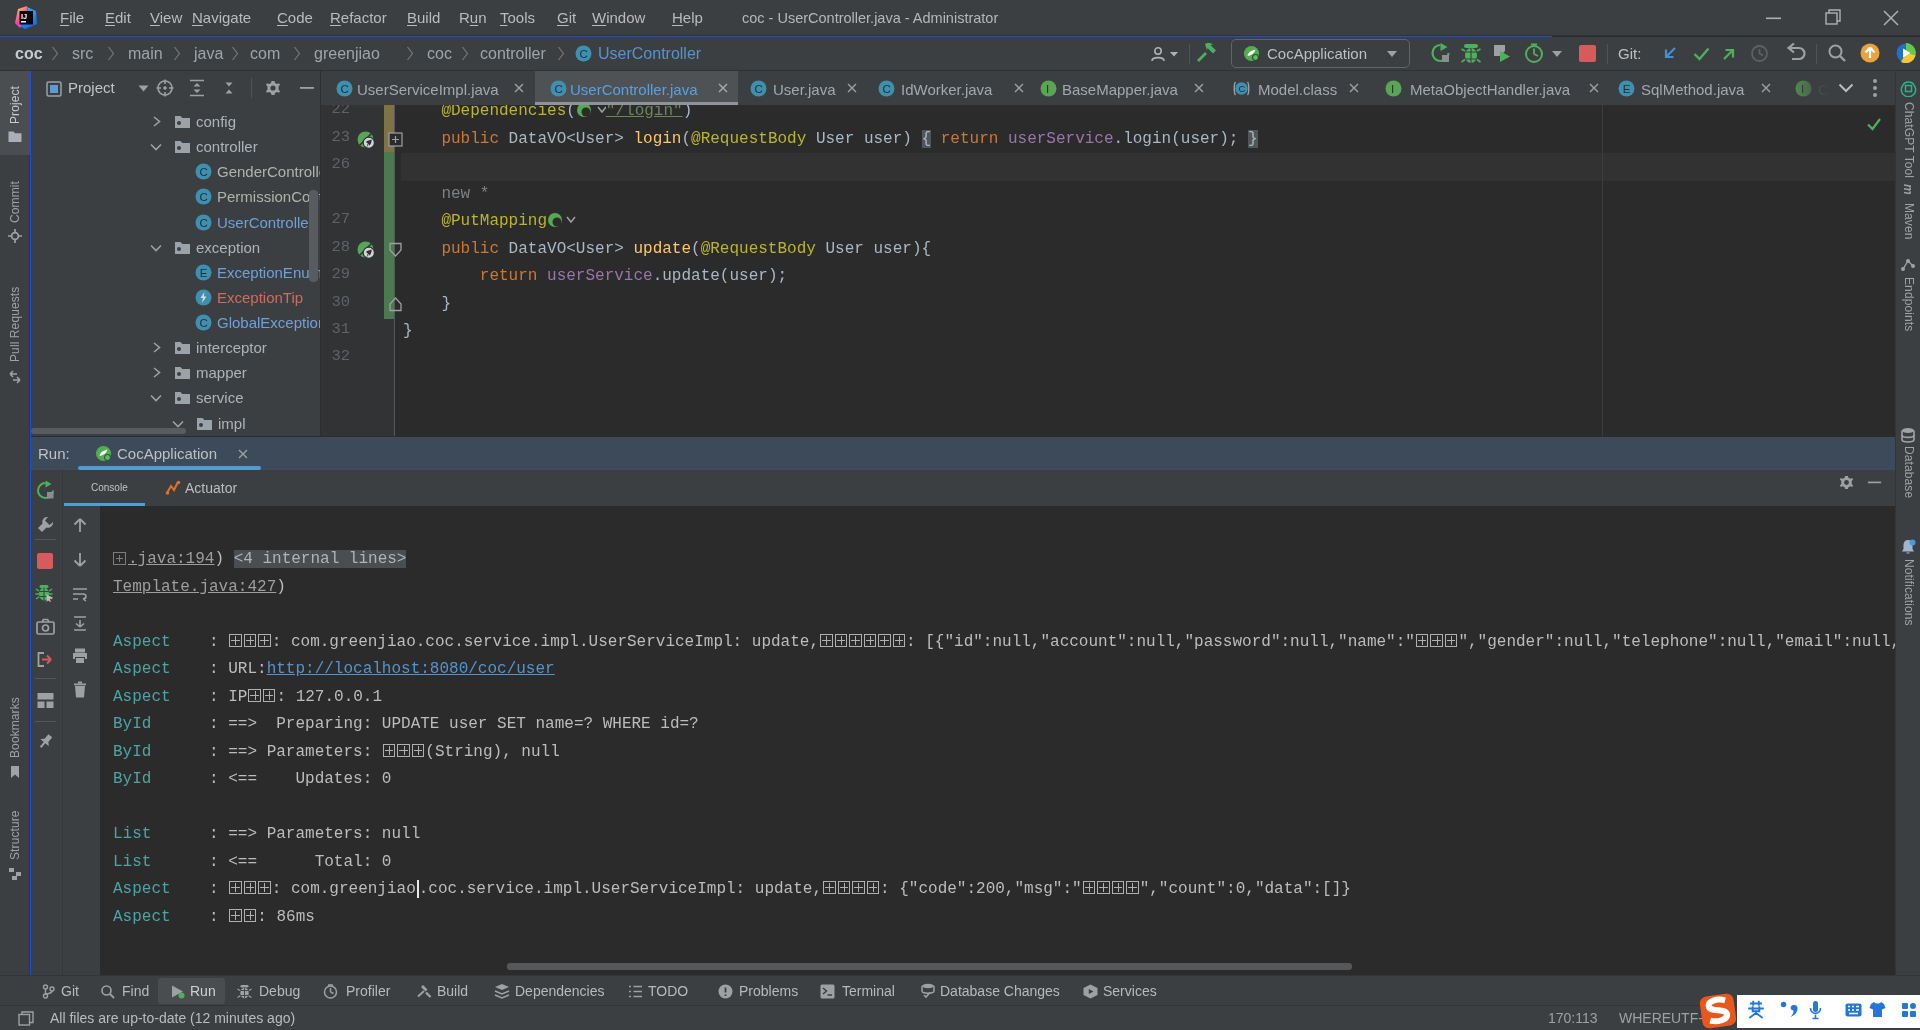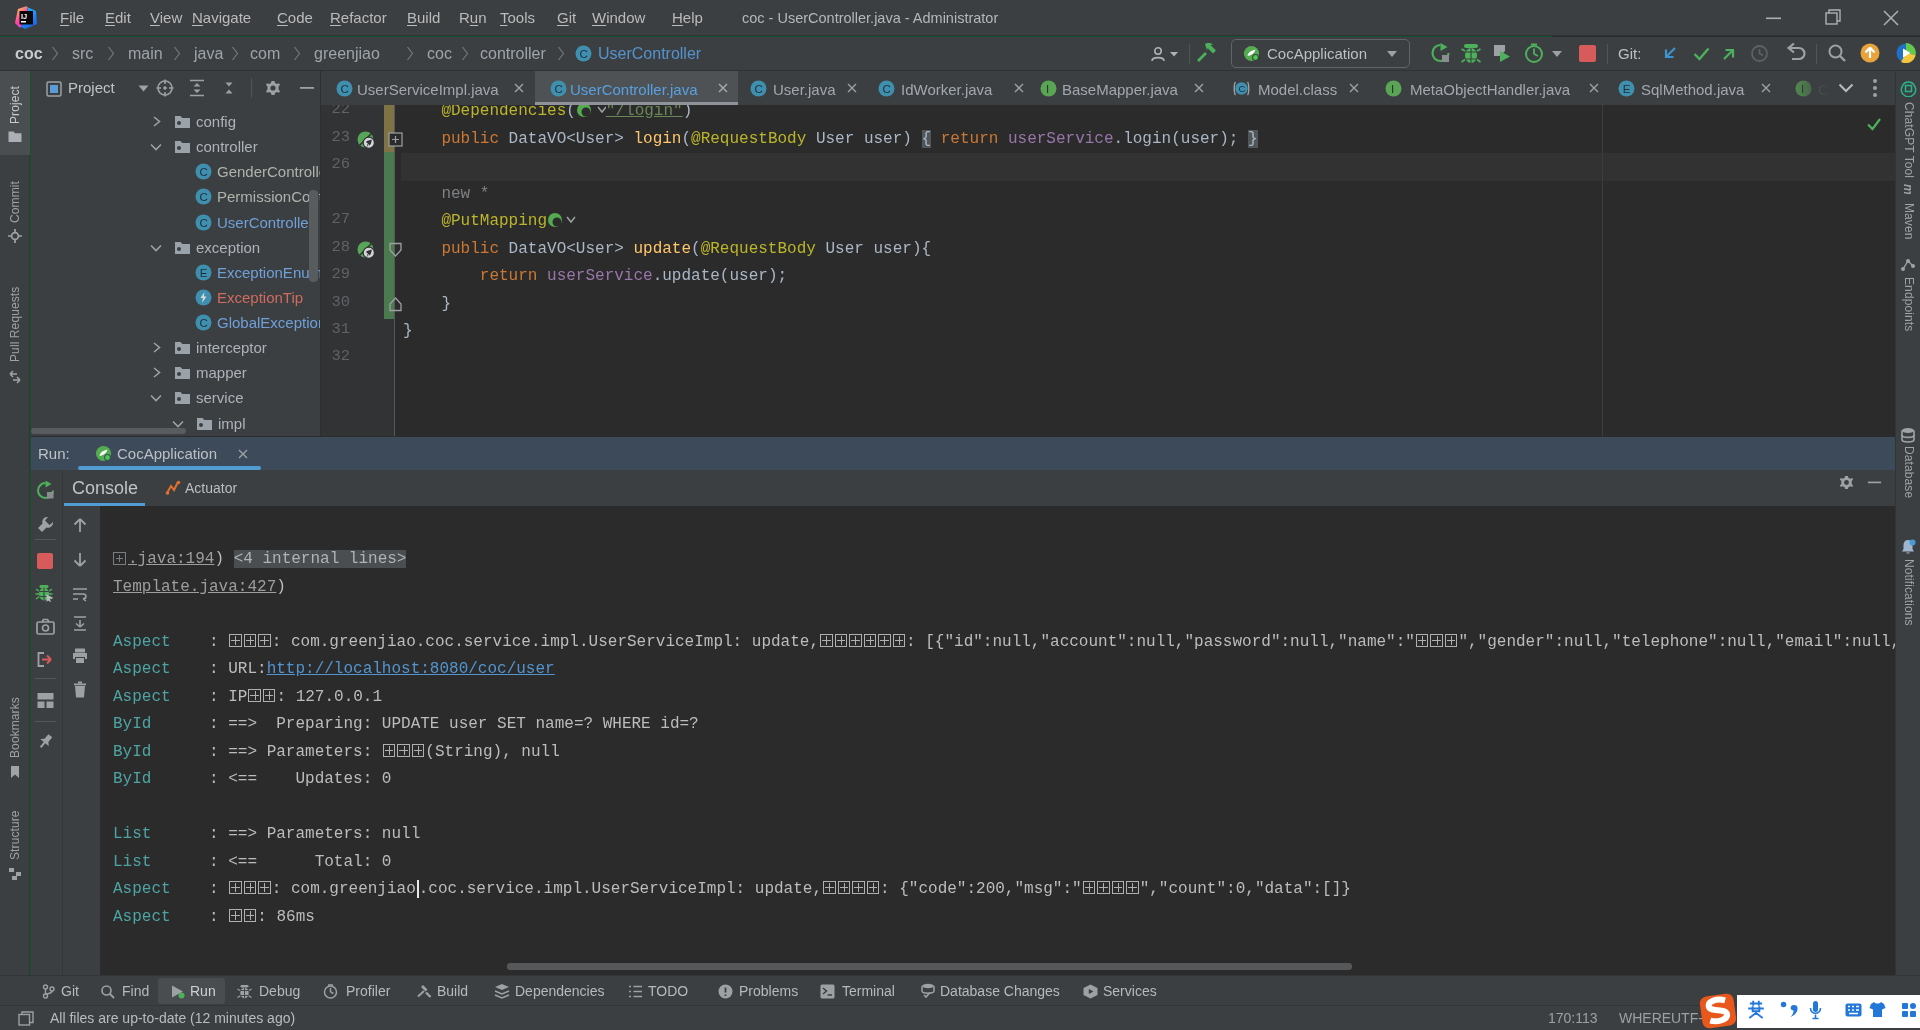--- a/index.html
+++ b/index.html
@@ -1,19 +1,19 @@
 <!DOCTYPE html>
 <html><head>
 <meta charset="utf-8">
 <style>
   * { margin:0; padding:0; box-sizing:border-box; }
   html,body { width:1920px; height:1030px; overflow:hidden; background:#2b2b2b;
     font-family:"Liberation Sans", sans-serif; }
   .abs { position:absolute; }
-  #app { position:relative; width:1552px; height:1030px; background:#14532d; }
+  #app { position:relative; width:1552px; height:1030px; background:#1d4ed8; }
   
   .cj { display:inline-block; width:12.5px; height:13.5px; border:1.2px solid currentColor;
         margin:0 1px; vertical-align:-1px; position:relative; opacity:.92; }
   .cj::before { content:""; position:absolute; left:1px; right:1px; top:50%; border-top:1.2px solid currentColor; }
   .cj::after { content:""; position:absolute; top:1px; bottom:1px; left:50%; border-left:1.2px solid currentColor; }
 
   
   #titlebar { position:absolute; left:0; top:0; width:1920px; height:36px; background:#3c3f41;
     border-bottom:1px solid #303233; }
   .menu { position:absolute; top:0; height:36px; line-height:36px; color:#bbbbbb; font-size:15px; }
@@ -586,21 +586,21 @@
         <circle cx="12.5" cy="12.5" r="2.4" fill="#49c94f"></circle>
       </svg>
     <div class="abs" style="left:86px;top:0;height:33px;line-height:33px;font-size:15px;color:#bdc0c3">CocApplication</div>
     <svg class="icon" style="left:206px;top:11px" width="12" height="12" viewBox="0 0 12 12">
         <path d="M2 2 L10 10 M10 2 L2 10" stroke="#9da1a4" stroke-width="1.4"></path>
       </svg>
     <div class="abs" style="left:47px;top:29px;width:183px;height:4px;background:#529cd4;border-radius:2px"></div>
   </div>
   <div id="runbody">
     <div class="abs" style="left:31px;top:0;width:1px;height:505px;background:#35383a"></div>
-    <div class="abs" style="left:41px;top:0;height:36px;line-height:36px;font-size:18px;color:#c0c3c6">Console</div>
+    <div class="abs" style="left:60px;top:0;height:36px;line-height:36px;font-size:10px;color:#c0c3c6">Console</div>
     <div class="abs" style="left:33px;top:33px;width:81px;height:3px;background:#529cd4"></div>
     <svg class="icon" style="left:134px;top:10px" width="16" height="16" viewBox="0 0 16 16">
       <path d="M2 13 L6 6 L9 10 L13 2" stroke="#e0702d" stroke-width="2" fill="none"></path>
       <circle cx="2.5" cy="13" r="1.8" fill="#e0702d"></circle>
         <circle cx="13.5" cy="2.5" r="1.8" fill="#e0702d"></circle>
       </svg>
     <div class="abs" style="left:154px;top:0;height:36px;line-height:36px;font-size:14px;color:#bbbec1">Actuator</div>
     <svg class="icon" style="left:1807px;top:4px" width="17" height="17" viewBox="0 0 18 18">
       <path d="M9 2 L10.5 2 L11 4 L13 5 L15 4.2 L16 5.8 L14.5 7.5 L14.5 10.5 L16 12.2 L15 13.8 L13 13 L11 14 L10.5 16 L7.5 16 L7 14 L5 13 L3 13.8 L2 12.2 L3.5 10.5 L3.5 7.5 L2 5.8 L3 4.2 L5 5 L7 4 L7.5 2 Z" fill="#9da1a4"></path>
       <circle cx="9" cy="9" r="2.6" fill="#3c3f41"></circle>

